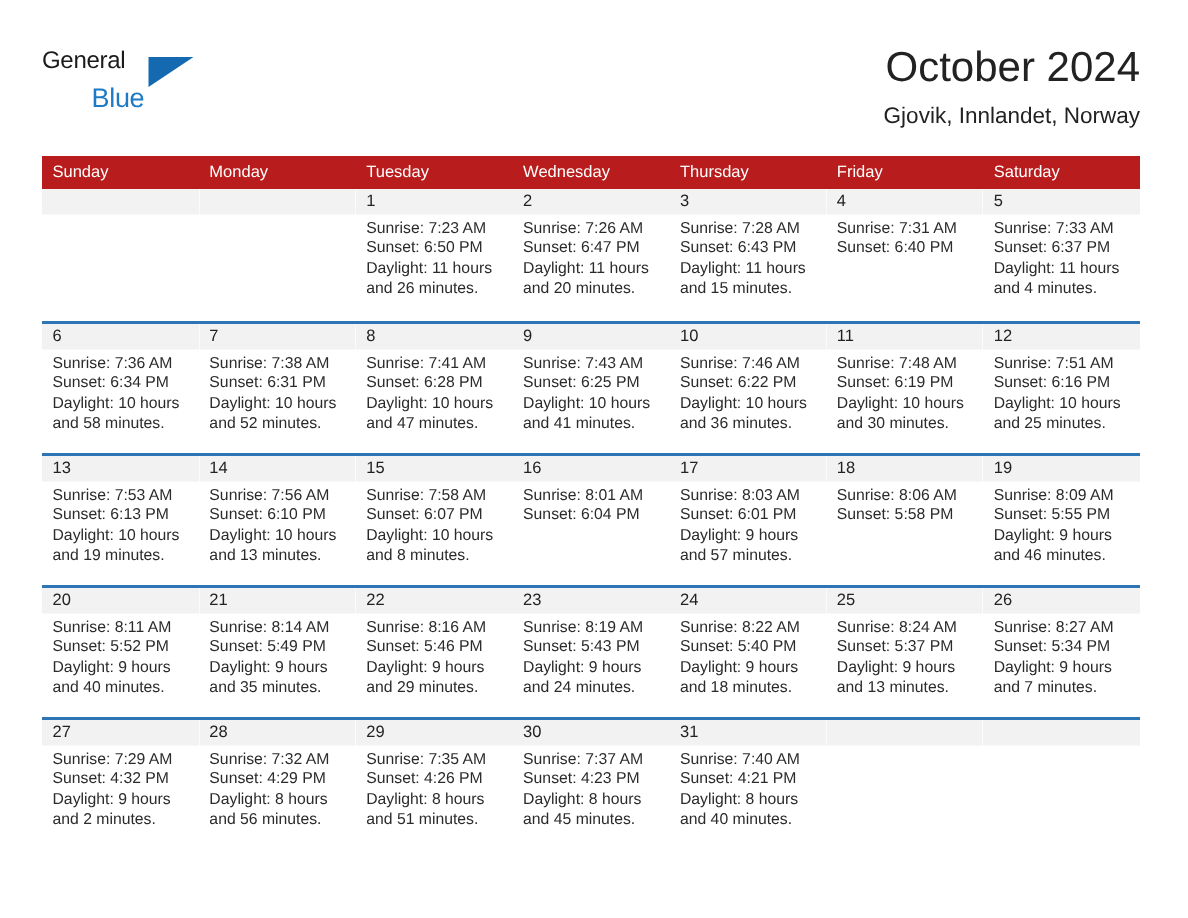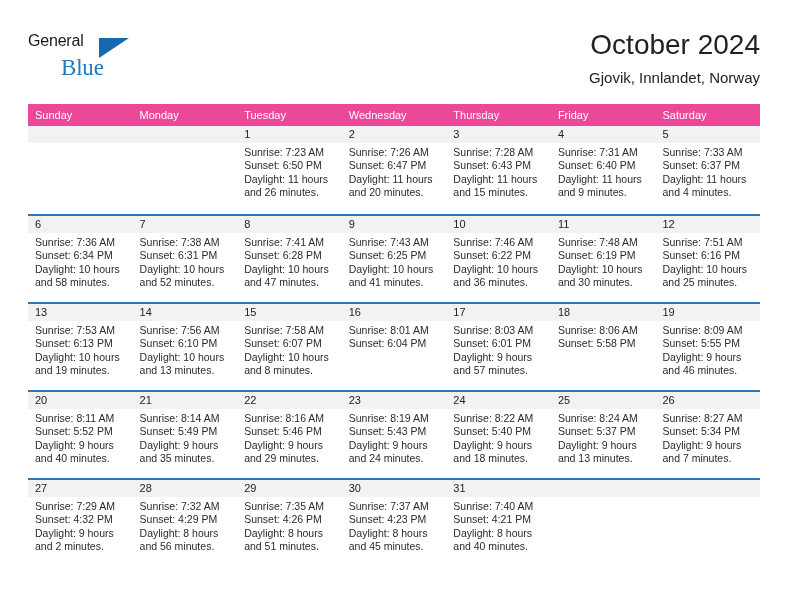--- a/index.html
+++ b/index.html
@@ -51,24 +51,24 @@
     top: 6px;
     width: 0;
     height: 0;
     border-left: 30px solid #1569b0;
     border-bottom: 20px solid transparent;
   }
   .logo-blue {
     position: absolute;
     left: 33px;
     top: 23px;
-    font-size: 23px;
+    font-size: 18px;
     letter-spacing: -0.2px;
     color: #1e7ac4;
-    font-family: Liberation Serif, serif;
+    font-family: Liberation Sans, sans-serif;
   }
   .title-block {
     position: absolute;
     right: 0;
     top: 0;
     text-align: right;
   }
   .cal-title {
     font-size: 28px;
     color: #222222;
@@ -86,21 +86,21 @@
 
   
   .calendar {
     position: absolute;
     left: 28px;
     top: 104px;
     width: 732px;
   }
   .dow-row {
     display: flex;
-    background: #ec4899;
+    background: #b91c1c;
     height: 22px;
   }
   .dow {
     flex: 1 1 0;
     color: #ffffff;
     font-size: 11px;
     line-height: 22px;
     padding-left: 7px;
     box-sizing: border-box;
     white-space: nowrap;
@@ -207,21 +207,20 @@
               <div>Sunrise: 7:28 AM</div>
               <div>Sunset: 6:43 PM</div>
               <div class="wrap">Daylight: 11 hours and 15 minutes.</div>
             </div>
           </div>
           <div class="day">
             <div class="daynum-band">4</div>
             <div class="day-details">
               <div>Sunrise: 7:31 AM</div>
               <div>Sunset: 6:40 PM</div>
-              <div class="wrap">Daylight: 11 hours and 9 minutes.</div>
             </div>
           </div>
           <div class="day">
             <div class="daynum-band">5</div>
             <div class="day-details">
               <div>Sunrise: 7:33 AM</div>
               <div>Sunset: 6:37 PM</div>
               <div class="wrap">Daylight: 11 hours and 4 minutes.</div>
             </div>
           </div>

